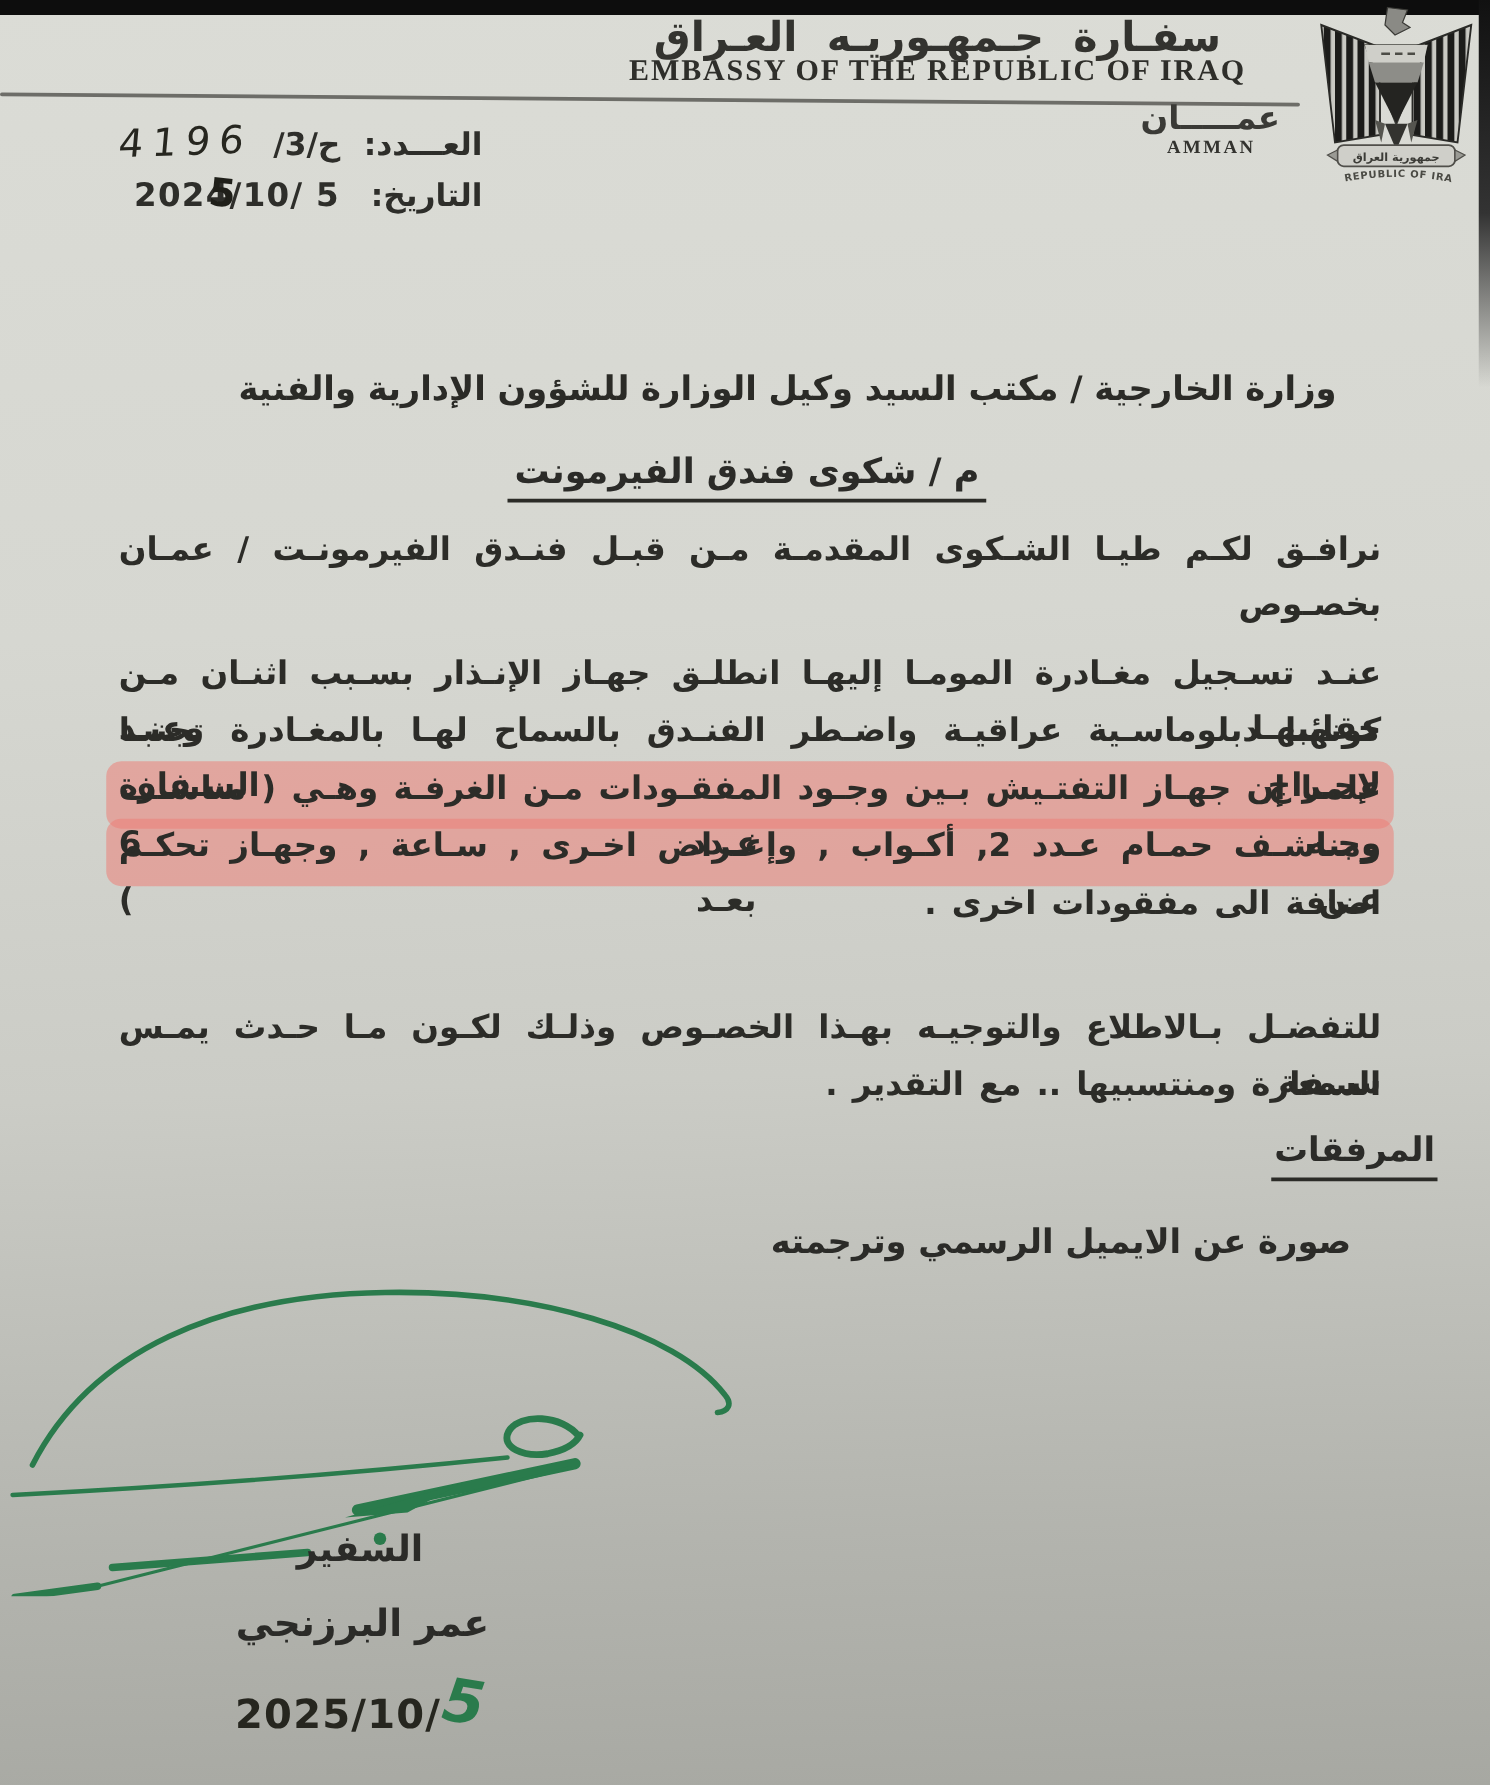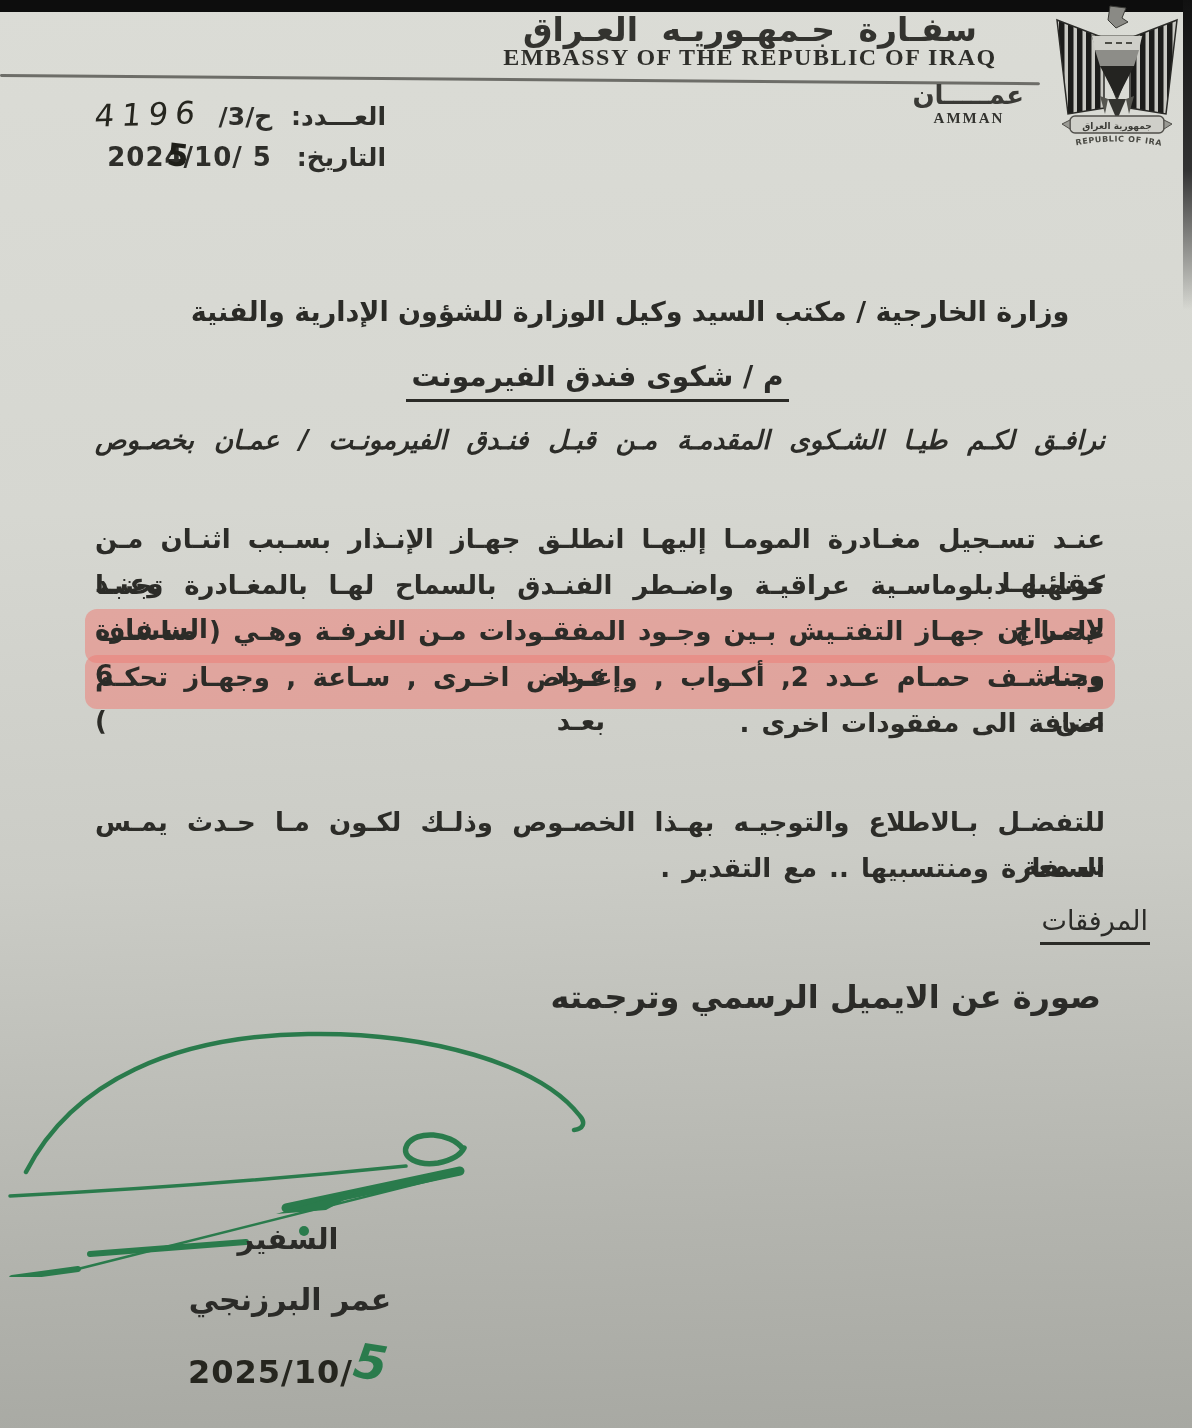--- a/index.html
+++ b/index.html
@@ -48,23 +48,23 @@
     border-bottom:3.5px solid #2b2b27;padding:0 6px 6px;}
   .para{left:95px;width:1010px;direction:rtl;font-size:26px;font-weight:600;
     color:#2c2c28;word-spacing:3px;}
   .line{height:46px;line-height:44px;text-align:right;white-space:nowrap;}
   .just{text-align:justify;text-align-last:justify;white-space:normal;
     height:46px;overflow:visible;}
   .hl{background:rgba(236,128,120,0.55);border-radius:10px;
     padding:3px 8px 7px;box-decoration-break:clone;-webkit-box-decoration-break:clone;}
   .hl-line{background:rgba(236,128,120,0.55);border-radius:12px;
     display:block;padding:0 10px 8px;margin:0 -10px;}
-  .attach-title{right:42px;top:905px;direction:rtl;font-size:27px;font-weight:400;}
+  .attach-title{right:42px;top:905px;direction:rtl;font-size:27px;font-weight:700;}
   .attach-title span{display:inline-block;border-bottom:3px solid #2b2b27;padding:0 2px 6px;}
-  .attach-item{right:91px;top:978px;direction:rtl;font-size:32px;font-weight:600;white-space:nowrap;}
+  .attach-item{right:111px;top:978px;direction:rtl;font-size:27px;font-weight:600;white-space:nowrap;}
   
   .sig-svg{left:8px;top:1022px;width:600px;height:255px;}
   .sig-title{left:228px;top:1222px;width:120px;text-align:center;direction:rtl;
     font-size:29px;font-weight:700;}
   .sig-name{left:175px;top:1282px;width:230px;text-align:center;direction:rtl;
     font-size:30px;font-weight:700;white-space:nowrap;}
   .sig-date{left:188px;top:1338px;direction:ltr;white-space:nowrap;}
   .sig-date .printed{font-size:32px;font-weight:700;letter-spacing:1px;color:#26261f;}
   .sig-date .green5{display:inline-block;font-size:48px;font-weight:700;
     transform:rotate(9deg) skewX(-10deg);position:relative;top:-4px;margin-left:1px;}
@@ -125,21 +125,21 @@
   <div class="abs refline" style="top:142px;">
     <span class="lbl">التاريخ:</span>
     <span class="date-num"><span>202</span><span class="overwrap"><span>4</span><span class="ow">5</span></span><span>/10/ 5</span></span>
   </div>
 
   <div class="abs subject-wrap">
     <span>م / شكوى فندق الفيرمونت</span>
   </div>
   <div class="abs addressee">وزارة الخارجية / مكتب السيد وكيل الوزارة للشؤون الإدارية والفنية</div>
 
-  <div class="abs para" style="top:418px;font-style:italic;">
+  <div class="abs para" style="top:418px;">
     <div class="line just">نرافـق لكـم طيـا الشـكوى المقدمـة مـن قبـل فنـدق الفيرمونـت / عمـان بخصـوص</div>
   </div>
 
   <div class="abs para" style="top:517px;">
     <div class="line just">عنـد تسـجيل مغـادرة المومـا إليهـا  انطلـق جهـاز الإنـذار بسـبب اثنـان مـن حقائبهـا وعنـد</div>
     <div class="line just">كونهـا دبلوماسـية عراقيـة واضـطر الفنـدق بالسماح لهـا بالمغـادرة  تجنبـا لإحـراج السـفارة</div>
     <div class="line just">
         <span class="hl-line just">علمـا إن جهـاز التفتـيش بـين وجـود المفقـودات مـن الغرفـة وهـي ( مناشـف وجـه عـدد 6</span>
       </div>
     <div class="line just">

